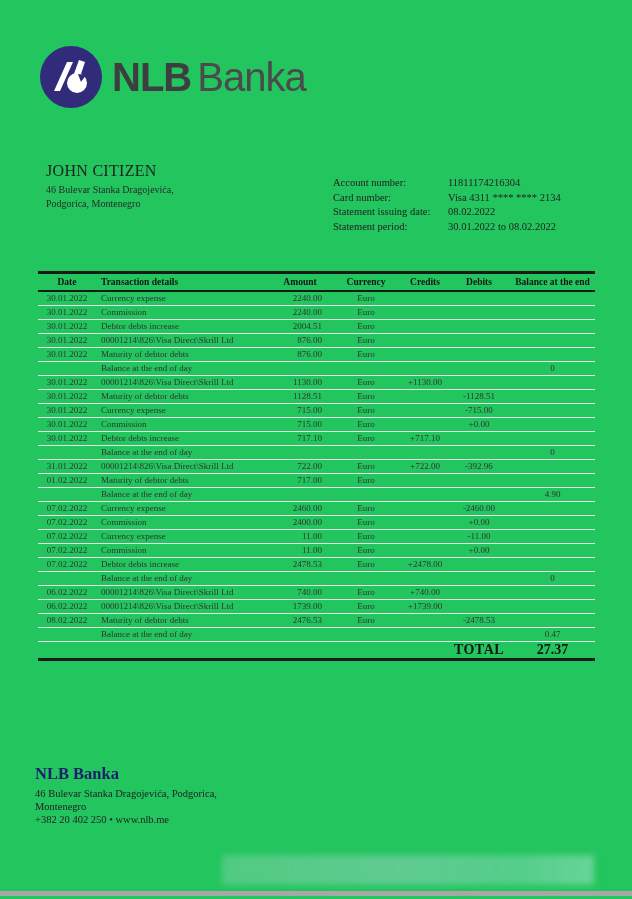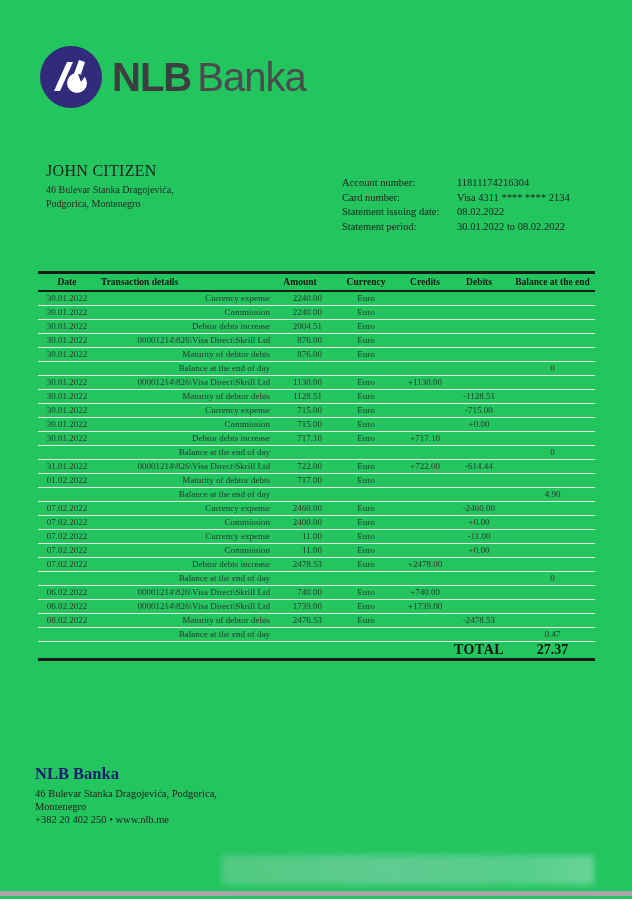--- a/index.html
+++ b/index.html
@@ -16,21 +16,21 @@
   .brand{position:absolute;left:40px;top:46px;display:flex;align-items:center;}
   .logo-circle{width:62px;height:62px;display:inline-block;}
   .brand-text{margin-left:10px;font-family:"Liberation Sans", sans-serif;font-size:40px;letter-spacing:-1px;line-height:62px;}
   .brand-bold{font-weight:700;color:#3e3e40;}
   .brand-reg{font-weight:400;color:#4b4b4d;margin-left:6px;}
   
   .customer{position:absolute;left:46px;top:162px;}
   .customer-name{font-size:16px;font-weight:normal;letter-spacing:.3px;margin-bottom:3px;}
   .customer-addr{font-size:10px;line-height:13.5px;color:#2a2a2a;}
   
-  .info{position:absolute;left:342px;top:176px;font-size:10.5px;line-height:14.6px;color:#222;}
+  .info{position:absolute;left:333px;top:176px;font-size:10.5px;line-height:14.6px;color:#222;}
   .info-row .info-label{display:inline-block;width:115px;}
   
   .summary-title{position:absolute;left:46px;top:245px;margin:0;font-size:13.5px;font-weight:bold;letter-spacing:.4px;color:#161616;}
   .summary-table{
     position:absolute;left:38px;top:271px;width:557px;
     border-collapse:collapse;table-layout:fixed;
     border-top:3px solid #1a1a1a;border-bottom:3px solid #1a1a1a;
     font-size:9px;color:#333;
   }
   .summary-table col.c-date{width:58px;}
@@ -40,21 +40,21 @@
   .summary-table col.c-credits{width:46px;}
   .summary-table col.c-debits{width:62px;}
   .summary-table col.c-balance{width:85px;}
   .summary-table th{
     font-size:9.5px;font-weight:bold;color:#151515;
     height:16px;padding:0;text-align:center;
     border-bottom:2px solid #1a1a1a;
   }
   .summary-table th.h-details{text-align:left;padding-left:5px;}
   .summary-table td{height:13px;line-height:13px;padding:0;text-align:center;border-bottom:1px solid #e6e6e6;white-space:nowrap;overflow:hidden;}
-  .summary-table td.col-details{text-align:right;padding-left:5px;margin-left:28px;}
+  .summary-table td.col-details{text-align:left;padding-left:5px;margin-left:28px;}
   .summary-table td.col-amount{text-align:right;padding-right:8px;}
   .summary-table tfoot td{height:16px;line-height:16px;border-bottom:none;font-weight:bold;font-size:14px;color:#141414;}
   .summary-table tfoot td.t-label{letter-spacing:.5px;}
   
   .bank-footer{position:absolute;left:35px;top:764px;}
   .bank-footer .bank-name{font-size:16.5px;font-weight:bold;color:#1d1d70;margin-bottom:3px;}
   .bank-footer .bank-addr{font-size:10.5px;line-height:13px;color:#222;}
   
   .scan-smudge{
     position:absolute;left:222px;top:855px;width:372px;height:30px;
@@ -224,21 +224,21 @@
           <td class="col-credits"></td>
           <td class="col-debits"></td>
           <td class="col-balance">0</td>
         </tr>
         <tr>
           <td class="col-date">31.01.2022</td>
           <td class="col-details">00001214\826\Visa Direct\Skrill Ltd</td>
           <td class="col-amount">722.00</td>
           <td class="col-currency">Euro</td>
           <td class="col-credits">+722.00</td>
-          <td class="col-debits">-614.44</td>
+          <td class="col-debits">-392.96</td>
           <td class="col-balance"></td>
         </tr>
         <tr>
           <td class="col-date">01.02.2022</td>
           <td class="col-details">Maturity of debtor debts</td>
           <td class="col-amount">717.00</td>
           <td class="col-currency">Euro</td>
           <td class="col-credits"></td>
           <td class="col-debits"></td>
           <td class="col-balance"></td>

